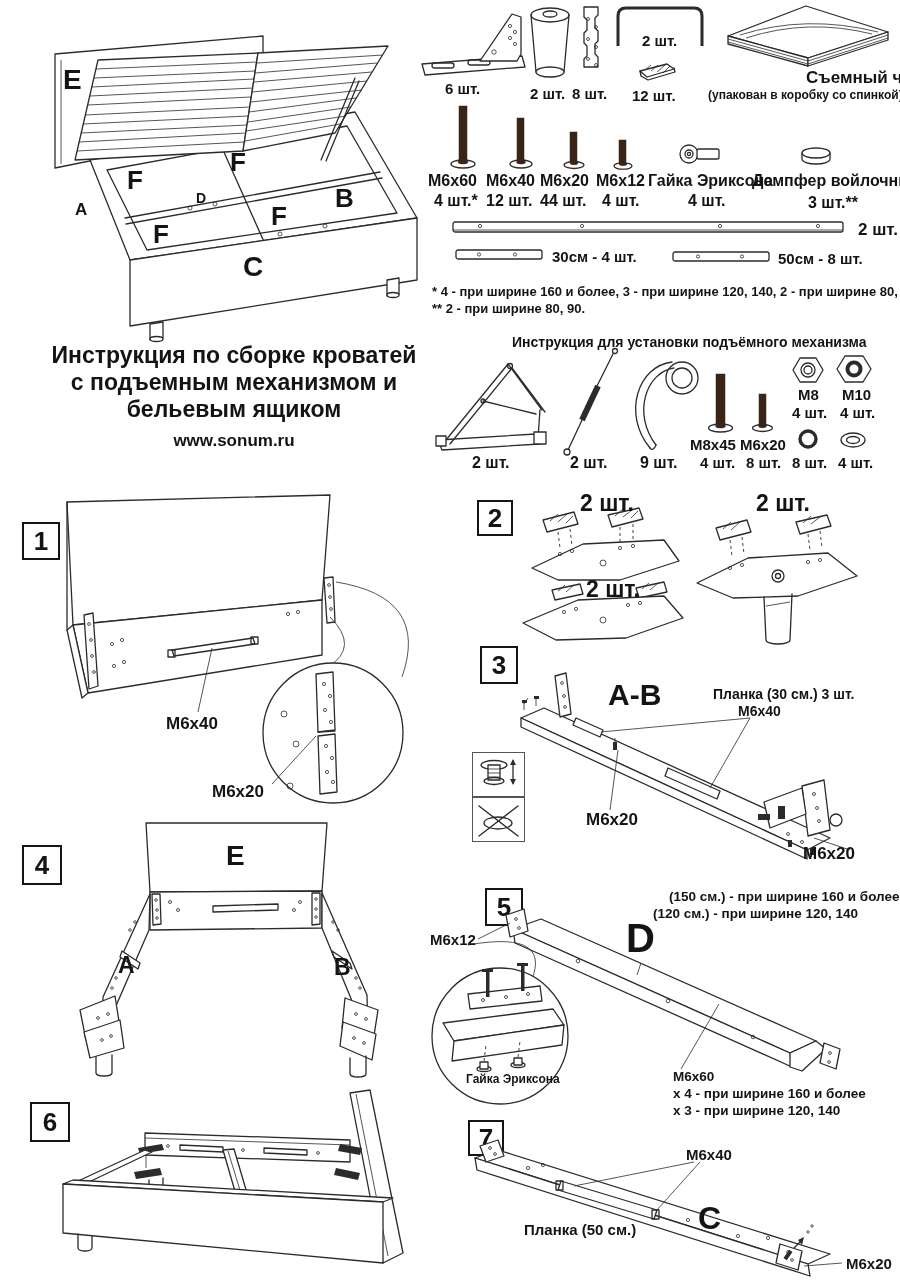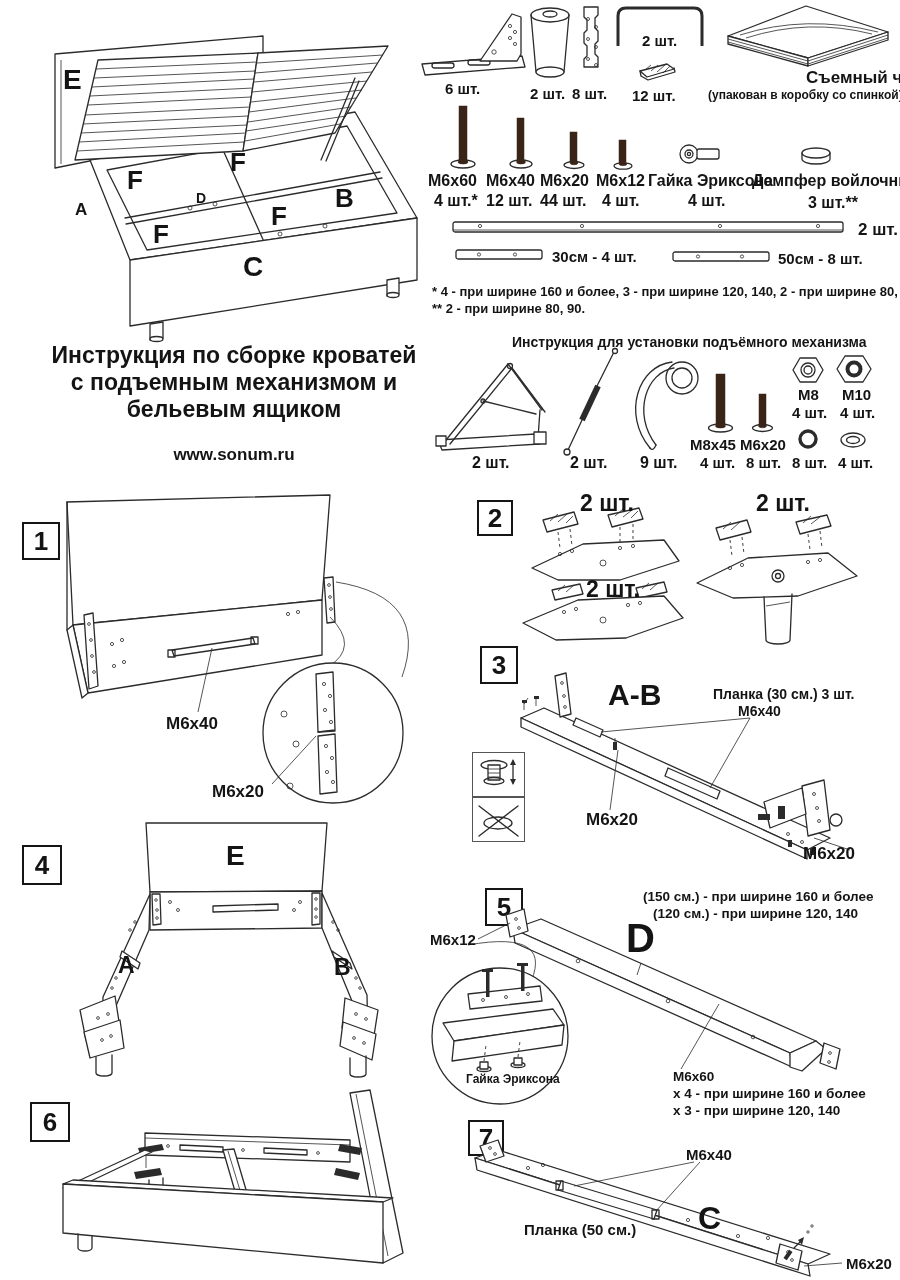--- a/index.html
+++ b/index.html
@@ -216,21 +216,21 @@
     </svg>
     <div class="lbl s15" style="left:358px;top:250px">50см - 8 шт.</div>
 
     <div class="lbl s13" style="left:12px;top:285px">* 4 - при ширине 160 и более, 3 - при ширине 120, 140, 2 - при ширине 80, 90.</div>
     <div class="lbl s13" style="left:12px;top:302px">** 2 - при ширине 80, 90.</div>
   </div>
 
   <div class="title-block">
     <div class="s19">Инструкция по сборке кроватей</div>
     <div class="s19">с подъемным механизмом и бельевым ящиком</div>
-    <div class="s17" style="margin-top:22px">www.sonum.ru</div>
+    <div class="s17" style="margin-top:8px">www.sonum.ru</div>
   </div>
 
   <div class="abs" style="left:428px;top:334px;width:472px;height:145px">
     <div class="lbl s14" style="left:84px;top:0">Инструкция для установки подъёмного механизма</div>
 
     <svg style="left:8px;top:18px" width="124" height="100" viewBox="0 0 124 100">
       <polygon class="fw" points="2,88 100,82 104,92 6,98"></polygon>
       <line class="ln" x1="10" y1="88" x2="72" y2="12"></line>
       <line class="ln" x1="14" y1="92" x2="76" y2="16"></line>
       <line class="ln" x1="72" y1="12" x2="106" y2="58"></line>
@@ -584,21 +584,21 @@
         <rect class="fb" x="54" y="96" width="11" height="3"></rect>
       <rect class="fb" x="93" y="92" width="3.5" height="26"></rect>
         <rect class="fb" x="89" y="90" width="11" height="3"></rect>
       <ellipse class="fw" cx="56" cy="196" rx="7" ry="2.5"></ellipse>
         <rect class="fw" x="52" y="189" width="8" height="7"></rect>
       <ellipse class="fw" cx="90" cy="192" rx="7" ry="2.5"></ellipse>
         <rect class="fw" x="86" y="185" width="8" height="7"></rect>
       <line class="dash" x1="56" y1="188" x2="58" y2="172"></line>
         <line class="dash" x1="90" y1="184" x2="92" y2="168"></line>
     </svg>
-    <div class="lbl s135" style="left:215px;top:16px;width:192px;text-align:right">(150 см.) - при ширине 160 и более</div>
+    <div class="lbl s135" style="left:241px;top:16px;width:192px;text-align:right">(150 см.) - при ширине 160 и более</div>
     <div class="lbl s135" style="left:225px;top:33px;width:192px;">(120 см.) - при ширине 120, 140</div>
     <div class="lbl s15" style="left:2px;top:58px">М6х12</div>
     <div class="lbl s40" style="left:198px;top:42px">D</div>
     <div class="lbl s12" style="left:38px;top:200px">Гайка Эриксона</div>
     <div class="lbl s135" style="left:245px;top:196px">М6х60</div>
     <div class="lbl s135" style="left:245px;top:213px">х 4 - при ширине 160 и более</div>
     <div class="lbl s135" style="left:245px;top:230px">х 3 - при ширине 120, 140</div>
   </div>
 
   <div class="abs" style="left:18px;top:1088px;width:420px;height:192px">

